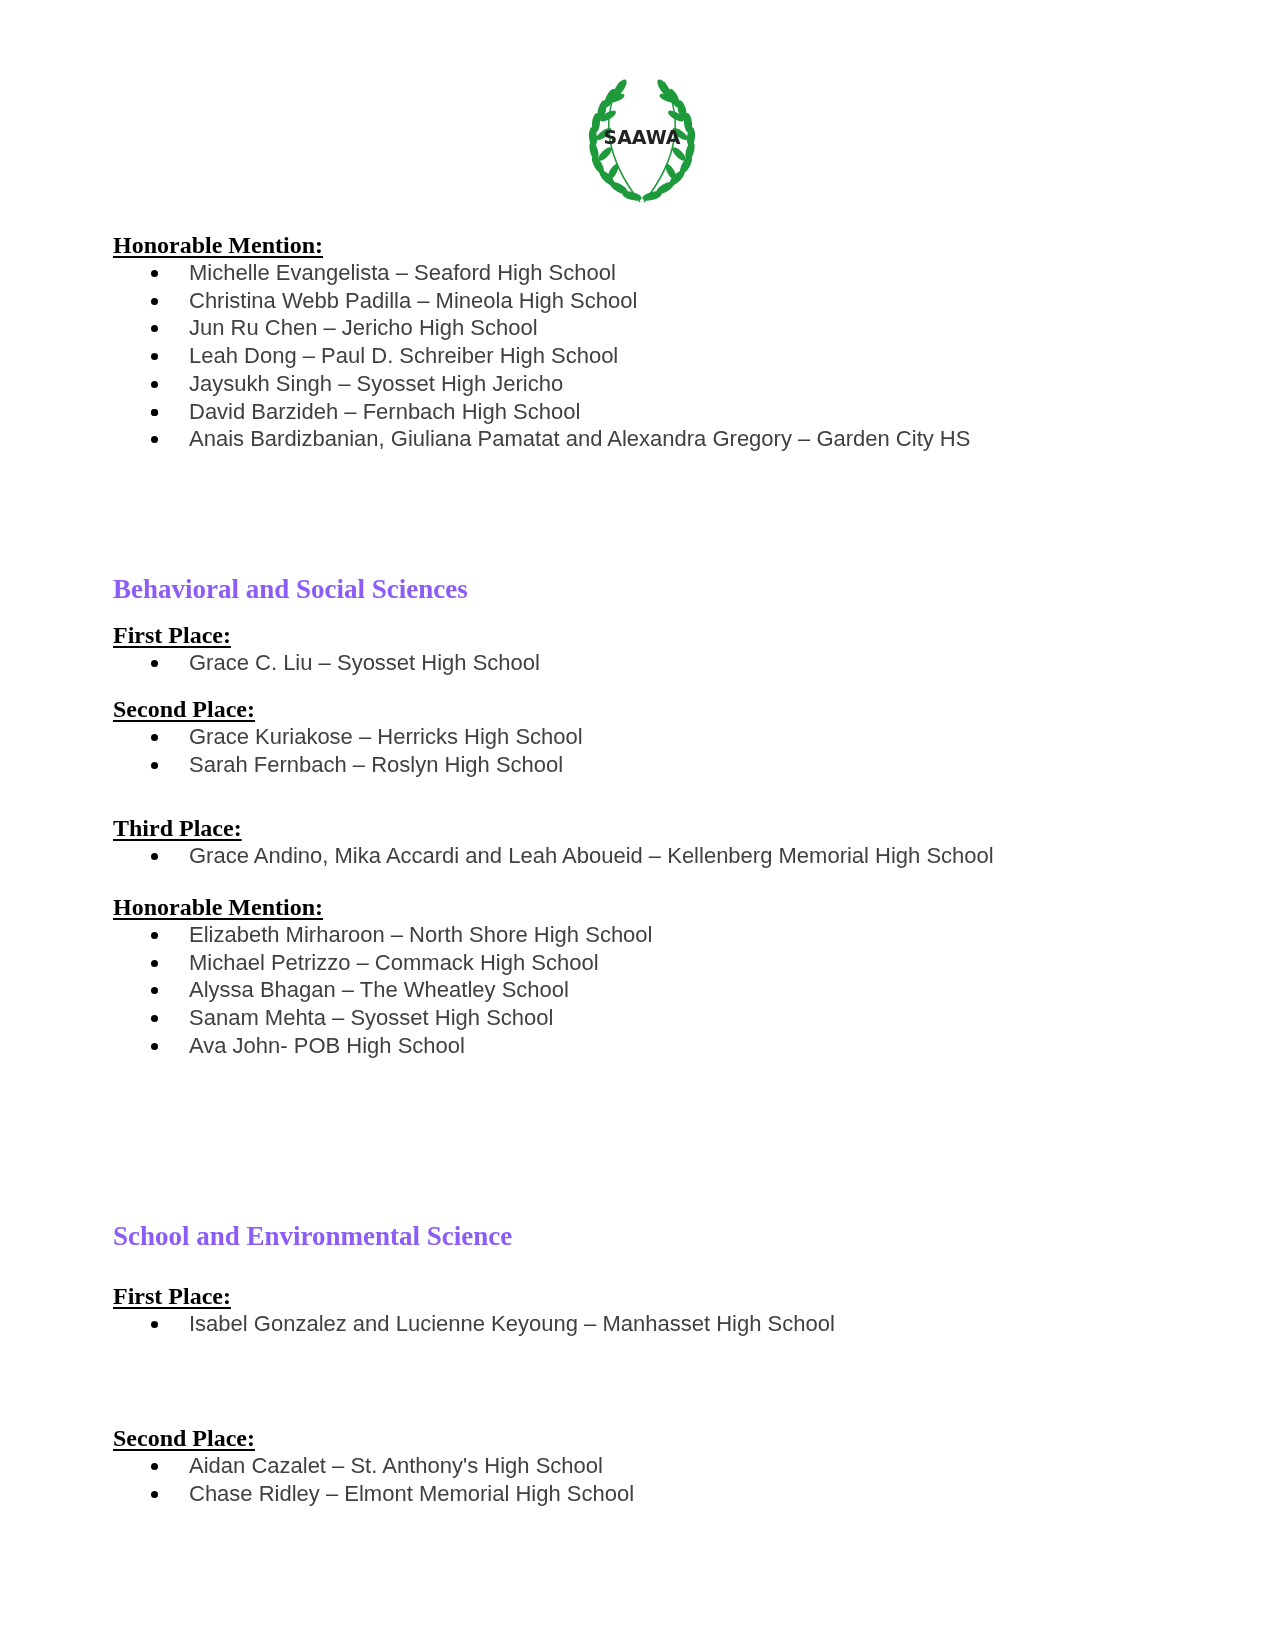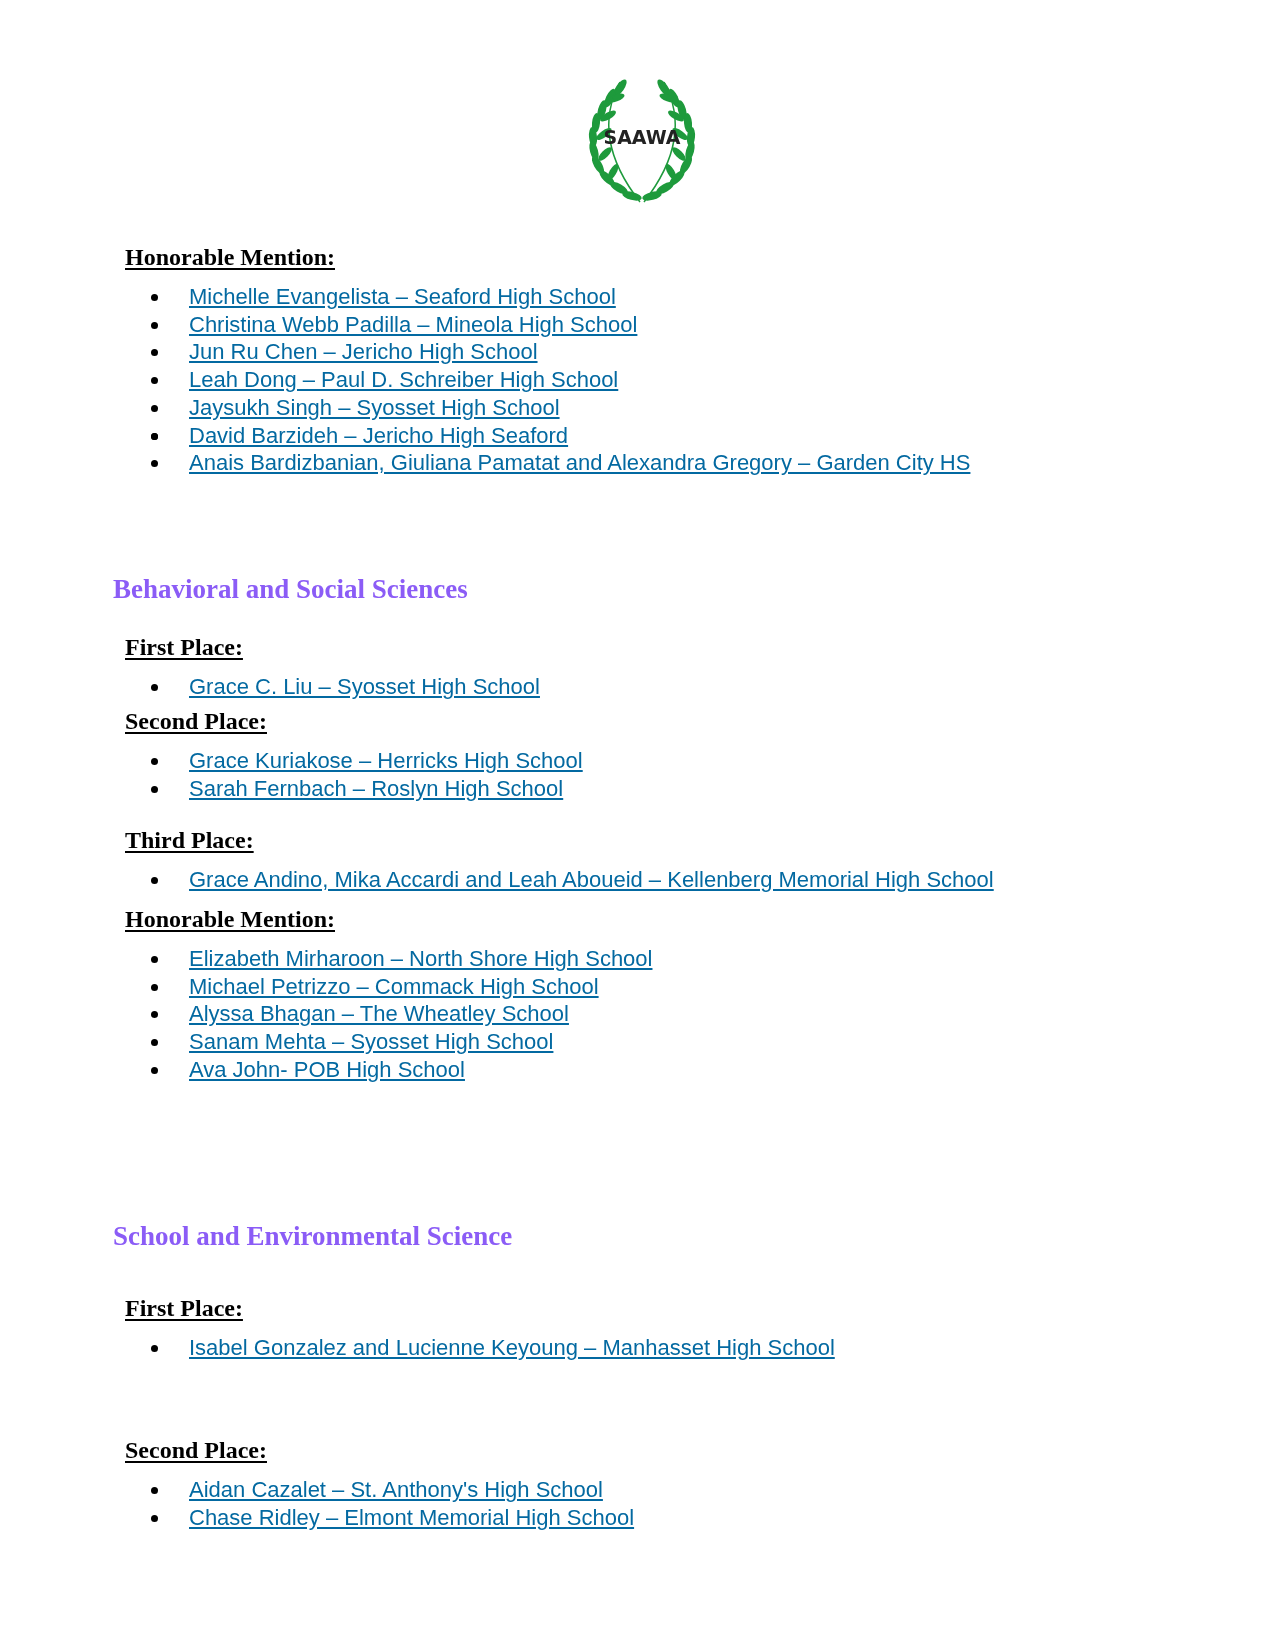--- a/index.html
+++ b/index.html
@@ -10,27 +10,27 @@
   .block { position: absolute; left: 113px; }
   .cat-title {
     font-family: "Liberation Serif", "DejaVu Serif", serif;
     font-weight: bold; font-size: 27px; color: #8b5cf6;
     line-height: 32px; margin: 0; white-space: nowrap;
   }
   .place-label {
     font-family: "Liberation Serif", "DejaVu Serif", serif;
     font-weight: bold; font-size: 24px; color: #000;
     text-decoration: underline; text-underline-offset: 3px;
-    line-height: 28px; margin: 12px; white-space: nowrap;
+    line-height: 28px; margin: 0; white-space: nowrap;
   }
   ul.awards { list-style: none; margin: 0; padding: 0; }
   ul.awards li {
     position: relative; padding-left: 76px;
     font-family: "Liberation Sans", "DejaVu Sans", sans-serif;
-    font-size: 22px; color: #0369a1; line-height: 27.7px; white-space: nowrap; text-decoration: underline;
+    font-size: 22px; color: #404040; line-height: 27.7px; white-space: nowrap;
   }
   ul.awards li .bullet {
     position: absolute; left: 38px; top: 11px;
     width: 7px; height: 7px; border-radius: 50%; background: #000;
   }
 </style>
 </head>
 <body>
 
 <div class="page">
@@ -77,23 +77,23 @@
     </svg>
   </div>
 
   <div class="block" style="top:231px;">
     <div class="place-label">Honorable Mention:</div>
     <ul class="awards">
       <li><span class="bullet"></span><span>Michelle Evangelista – Seaford High School</span></li>
       <li><span class="bullet"></span><span>Christina Webb Padilla – Mineola High School</span></li>
       <li><span class="bullet"></span><span>Jun Ru Chen – Jericho High School</span></li>
       <li><span class="bullet"></span><span>Leah Dong – Paul D. Schreiber High School</span></li>
-      <li><span class="bullet"></span><span>Jaysukh Singh – Syosset High School</span></li>
+      <li><span class="bullet"></span><span>Jaysukh Singh – Syosset High Jericho</span></li>
       <li><span class="bullet"></span></li>
-      <li><span class="bullet"></span><span>David Barzideh – Jericho High Seaford</span></li>
+      <li><span class="bullet"></span><span>David Barzideh – Fernbach High School</span></li>
       <li><span class="bullet"></span><span>Anais Bardizbanian, Giuliana Pamatat and Alexandra Gregory – Garden City HS</span></li>
     </ul>
   </div>
 
   <div class="block" style="top:573px;">
     <div class="cat-title">Behavioral and Social Sciences</div>
   </div>
 
   <div class="block" style="top:621px;">
     <div class="place-label">First Place:</div>

